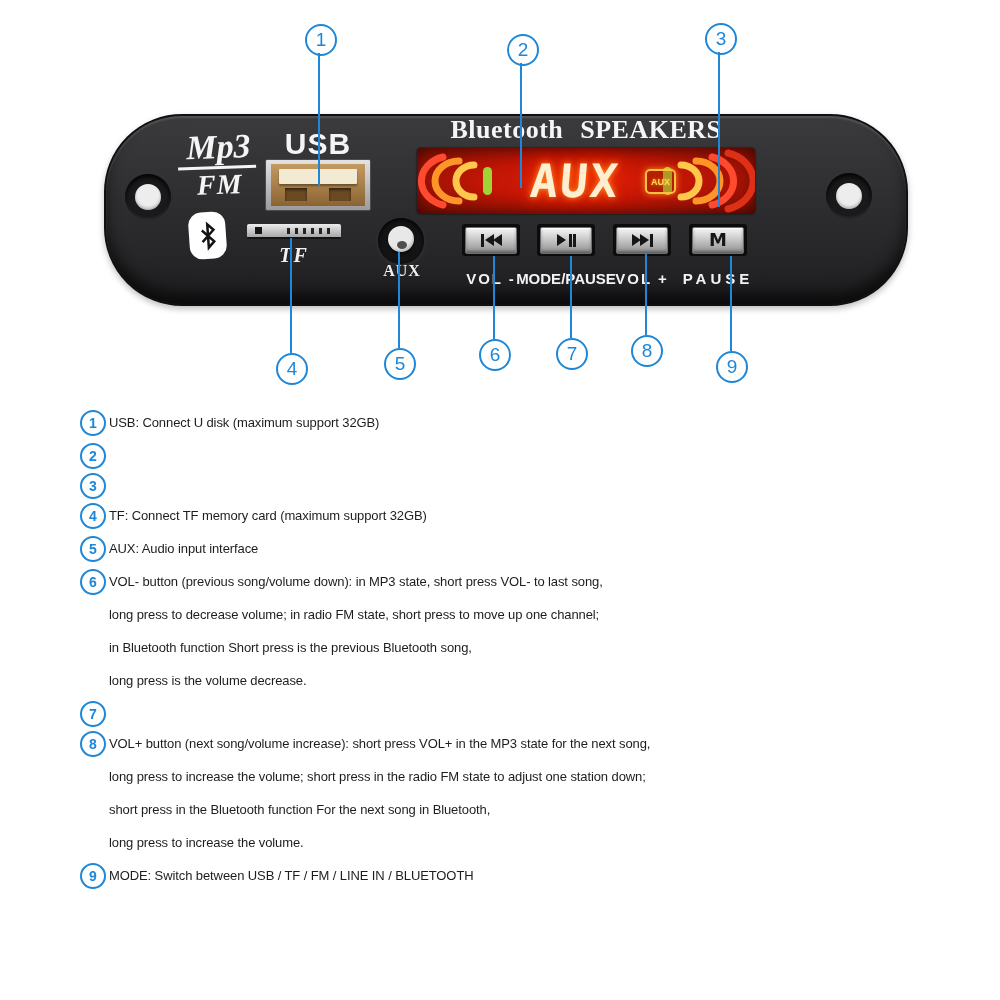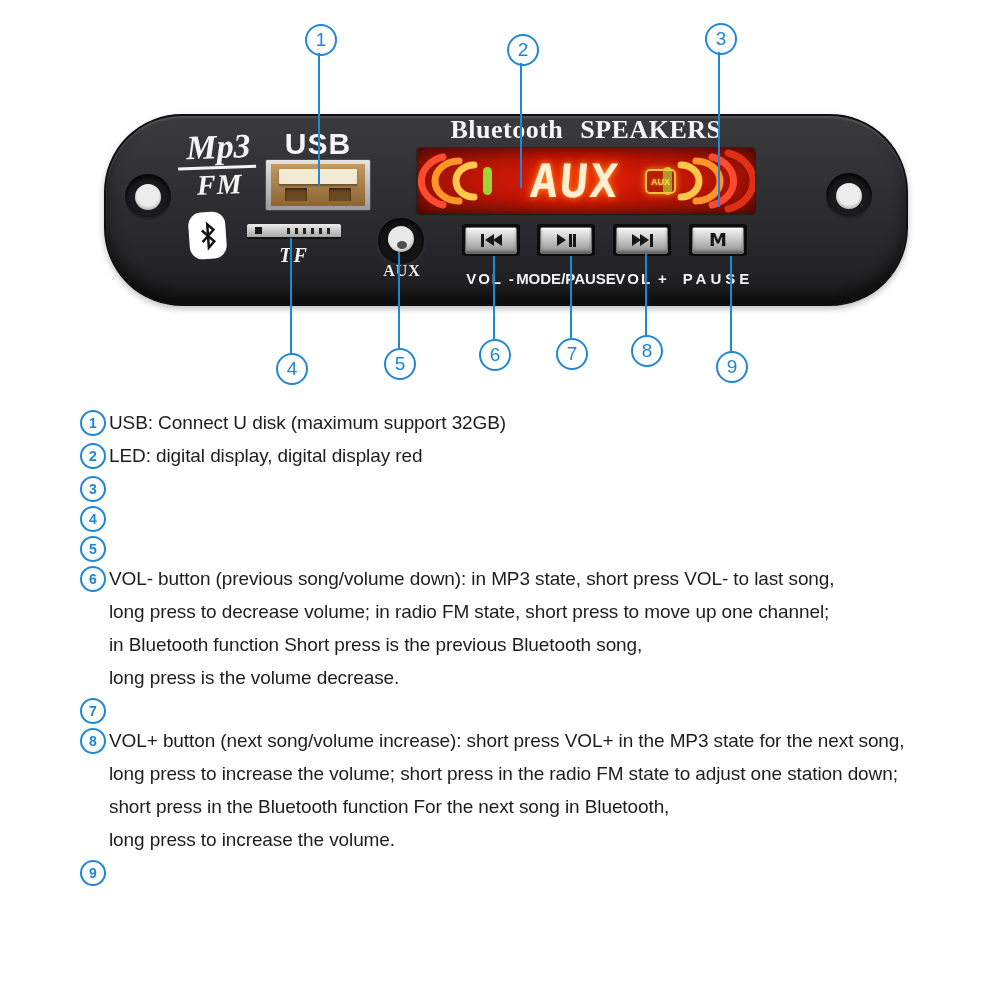--- a/index.html
+++ b/index.html
@@ -92,21 +92,21 @@
   
   .co{position:absolute;width:28px;height:28px;border-radius:50%;border:2px solid #1e87d7;color:#1e87d7;
       display:flex;align-items:center;justify-content:center;font-size:19px;font-weight:400;background:transparent;}
   .cl{position:absolute;width:2px;background:#1e87d7;}
 
   
   .notes{position:absolute;left:80px;top:406px;width:896px;}
   .note-row{display:flex;align-items:flex-start;}
   .note-num{width:22px;height:22px;border-radius:50%;border:2px solid #1e87d7;color:#1e87d7;flex:0 0 auto;
             display:flex;align-items:center;justify-content:center;font-size:14px;font-weight:600;margin-top:4px;margin-right:3px;}
-  .note-text{white-space:pre-line;font-size:19px;line-height:33px;color:#1d1d1d;letter-spacing:-.1px;}
+  .note-text{white-space:pre-line;font-size:13px;line-height:33px;color:#1d1d1d;letter-spacing:-.1px;}
 </style>
 </head>
 <body>
 
 <div id="stage">
 
   <div class="board">
 
     <div class="hole hole-outer" style="left:19px;top:58px;">
       <div class="hole hole-inner"></div>
@@ -219,46 +219,48 @@
   <div class="co" style="left:631px;top:335px;">8</div>
   <div class="co" style="left:716px;top:351px;">9</div>
 
   <div class="notes">
     <div class="note-row">
       <span class="note-num">1</span>
       <div class="note-text">USB: Connect U disk (maximum support 32GB)</div>
     </div>
     <div class="note-row">
       <span class="note-num">2</span>
-      <div class="note-text">LED: digital display, digital display red</div>
     </div>
     <div class="note-row">
       <span class="note-num">3</span>
     </div>
     <div class="note-row">
       <span class="note-num">4</span>
+      <div class="note-text">TF: Connect TF memory card (maximum support 32GB)</div>
     </div>
     <div class="note-row">
       <span class="note-num">5</span>
+      <div class="note-text">AUX: Audio input interface</div>
     </div>
     <div class="note-row">
       <span class="note-num">6</span>
       <div class="note-text">VOL- button (previous song/volume down): in MP3 state, short press VOL- to last song,
 long press to decrease volume; in radio FM state, short press to move up one channel;
 in Bluetooth function Short press is the previous Bluetooth song,
 long press is the volume decrease.</div>
     </div>
     <div class="note-row">
       <span class="note-num">7</span>
     </div>
     <div class="note-row">
       <span class="note-num">8</span>
       <div class="note-text">VOL+ button (next song/volume increase): short press VOL+ in the MP3 state for the next song,
 long press to increase the volume; short press in the radio FM state to adjust one station down;
 short press in the Bluetooth function For the next song in Bluetooth,
 long press to increase the volume.</div>
     </div>
     <div class="note-row">
       <span class="note-num">9</span>
+      <div class="note-text">MODE: Switch between USB / TF / FM / LINE IN / BLUETOOTH</div>
     </div>
   </div>
 
 </div>
 
 </body></html>

